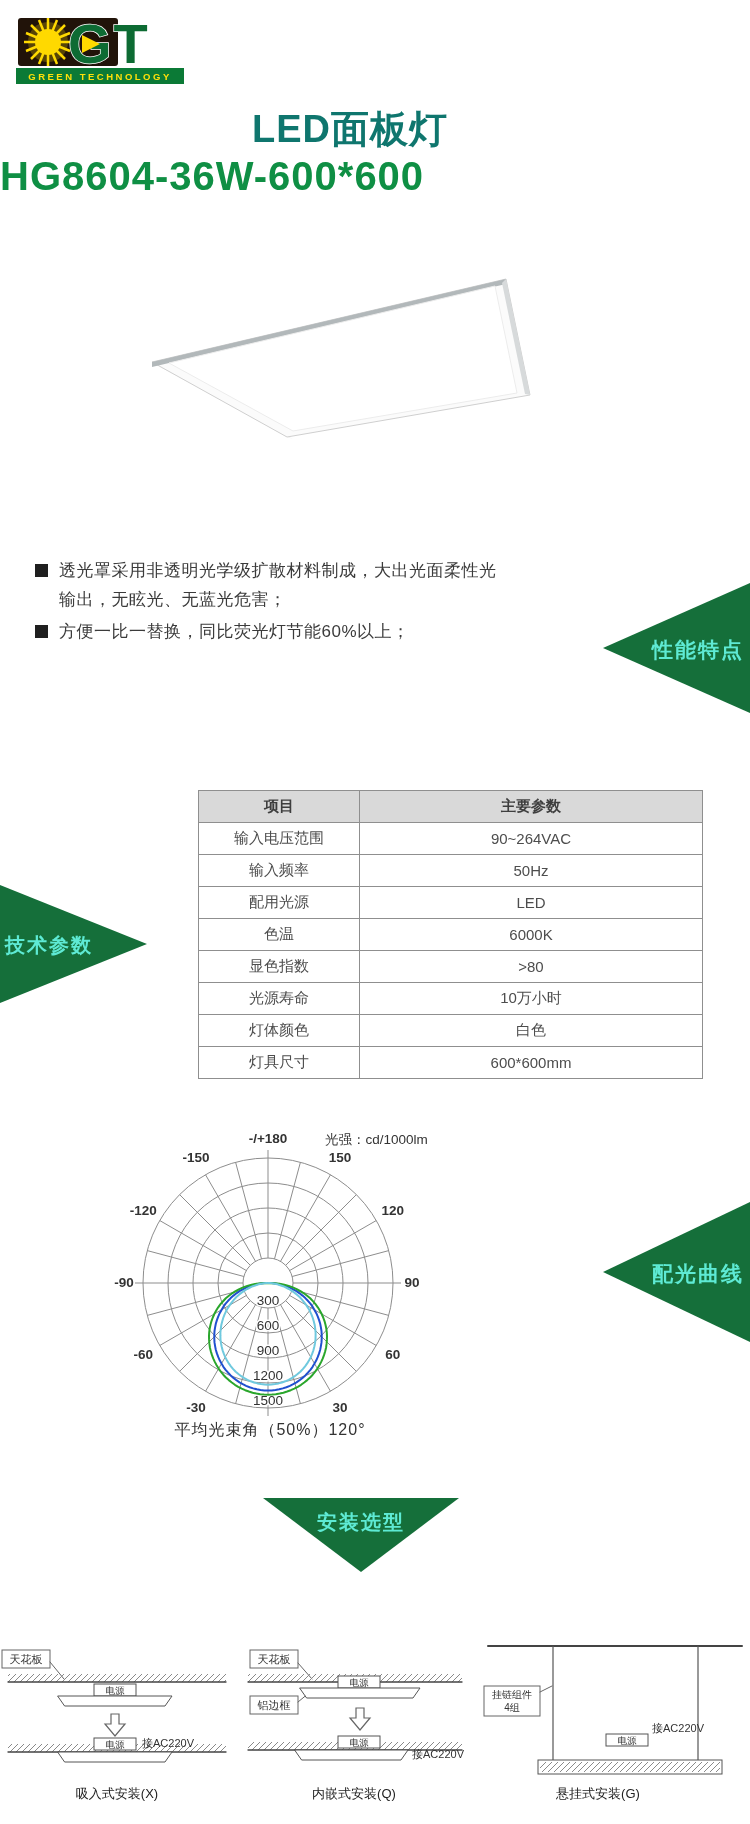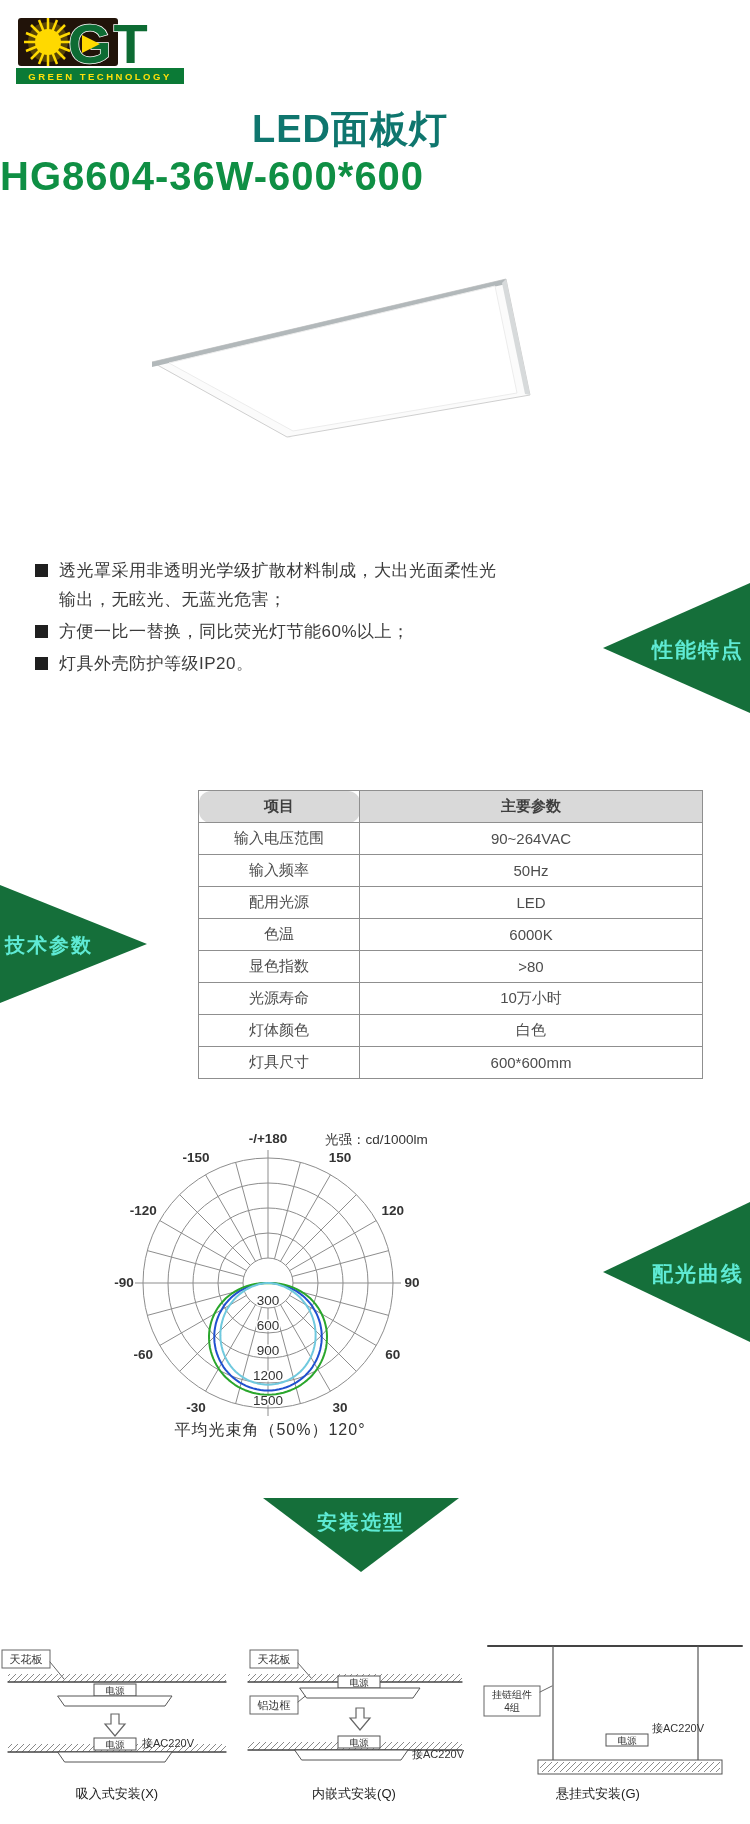--- a/index.html
+++ b/index.html
@@ -60,21 +60,21 @@
     font-size:15px;color:#4d4d4d;
   }
   .spec-table th,.spec-table td{
     border:1px solid #8f8f8f;
     height:31px;text-align:center;
     padding:0 4px;font-weight:normal;
   }
   .spec-table th{
     background:#d9d9d9;color:#3e3e3e;font-weight:bold;
   }
-  .spec-table .c1{width:152px;border-radius:12px;}
+  .spec-table .c1{width:152px;}
 
   .chart-caption{
     left:110px;top:1420px;width:320px;
     text-align:center;font-size:16px;color:#333;
     letter-spacing:1px;
   }
 </style>
 </head>
 <body>
 
@@ -112,24 +112,20 @@
 </svg>
 
 <div class="abs features">
   <div class="feature-item">
     <span class="bullet-sq"></span>
     <span>透光罩采用非透明光学级扩散材料制成，大出光面柔性光输出，无眩光、无蓝光危害；</span>
   </div>
   <div class="feature-item">
     <span class="bullet-sq"></span>
     <span>方便一比一替换，同比荧光灯节能60%以上；</span>
-  </div>
-  <div class="feature-item">
-    <span class="bullet-sq"></span>
-    <span>灯具外壳防护等级IP20。</span>
   </div>
 </div>
 
 <div class="tri tri-left" style="left:603px;top:583px;width:147px;height:130px;">
   <span style="right:6px;top:53px;font-size:21px;letter-spacing:2px;">性能特点</span>
 </div>
 
 <div class="tri tri-right" style="left:0;top:885px;width:147px;height:118px;">
   <span style="left:5px;top:47px;font-size:20px;letter-spacing:2px;">技术参数</span>
 </div>

